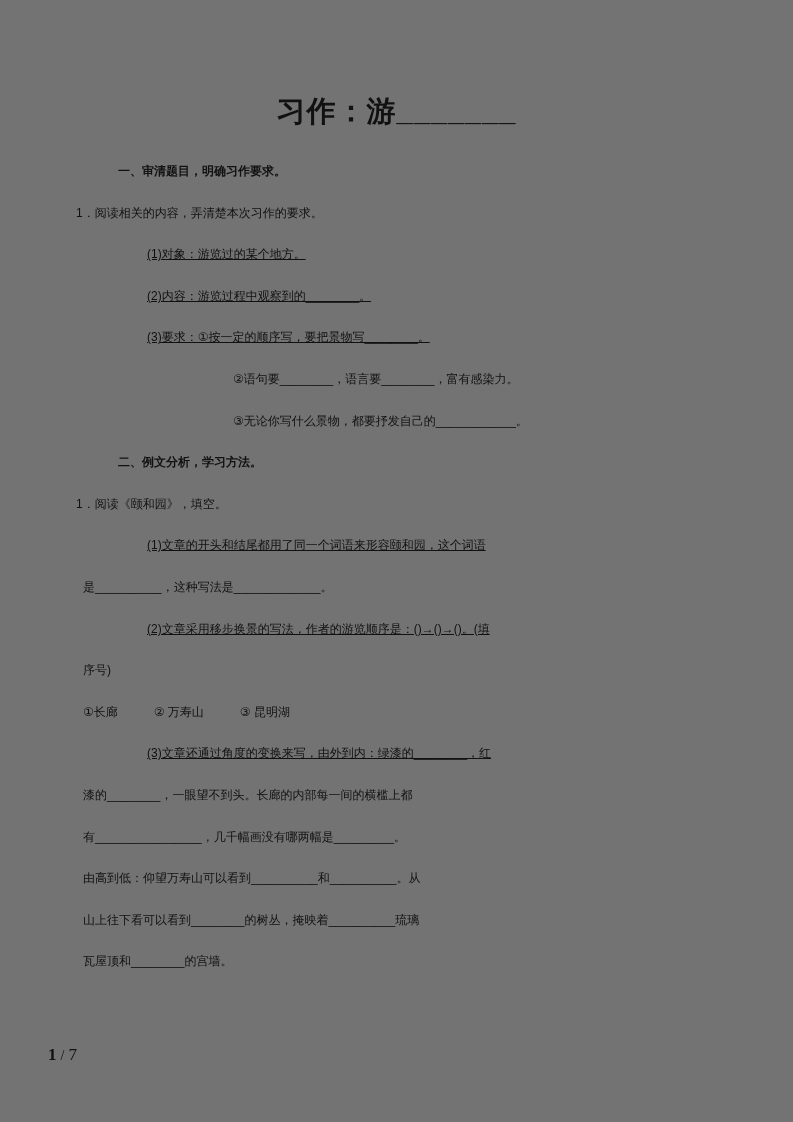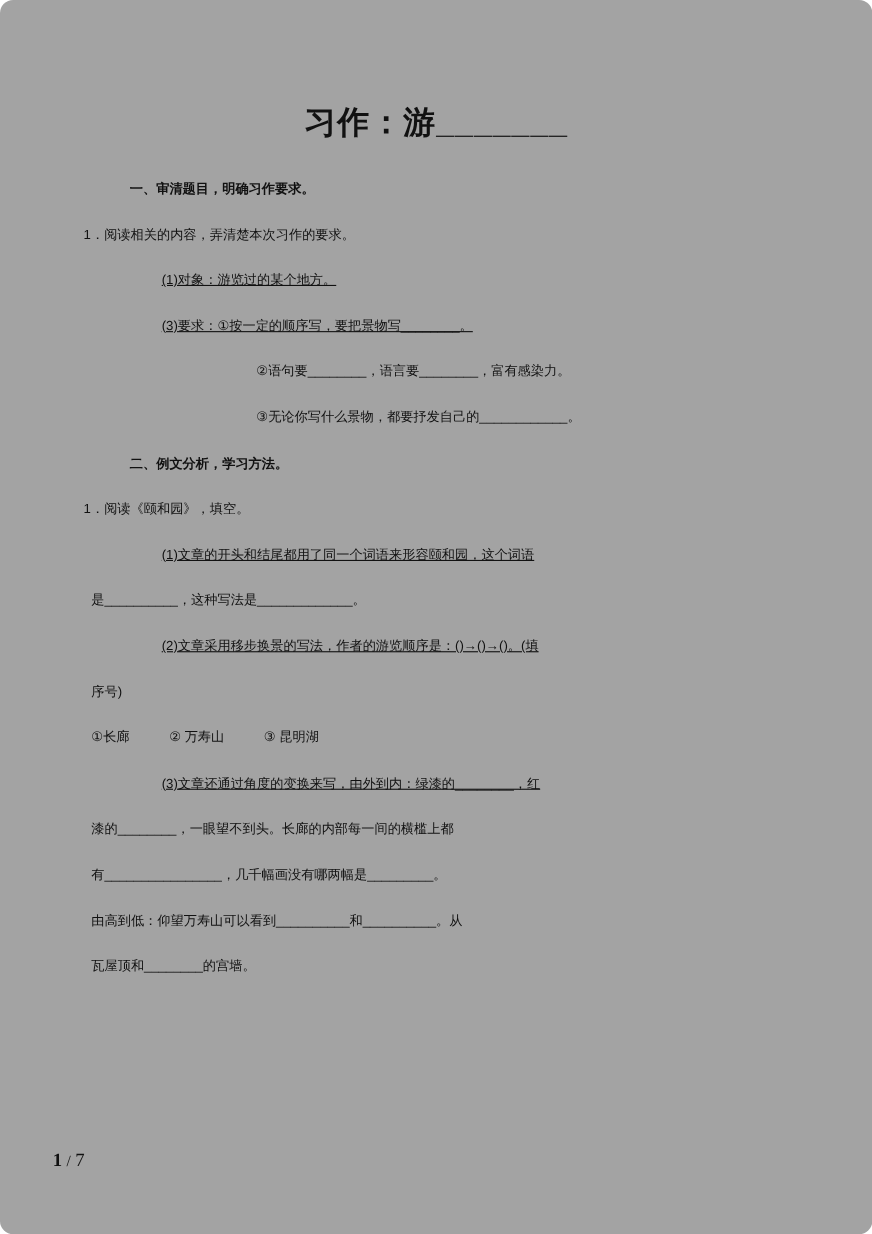--- a/index.html
+++ b/index.html
@@ -4,25 +4,24 @@
 <style>
   html, body {
     margin: 0;
     padding: 0;
     background: #ffffff;
   }
   .page {
     position: relative;
     width: 793px;
     height: 1122px;
-    background: #a3a3a3;
+    background: #737373;
     color: #111111;
     font-family: "Liberation Sans", "DejaVu Sans", sans-serif;
     overflow: hidden;
-    border-radius: 12px;
   }
   .title {
     position: absolute;
     top: 92px;
     left: 0;
     right: 0;
     text-align: center;
     font-size: 29px;
     font-weight: bold;
     letter-spacing: 1px;
@@ -66,34 +65,36 @@
 <body>
 
 <div class="page">
 
   <div class="title">习作：游_______</div>
 
   <div class="lines">
     <p class="ind0">一、审清题目，明确习作要求。</p>
     <p class="ind1">1．阅读相关的内容，弄清楚本次习作的要求。</p>
     <p class="ind2">(1)对象：游览过的某个地方。</p>
+    <p class="ind2">(2)内容：游览过程中观察到的________。</p>
     <p class="ind2">(3)要求：①按一定的顺序写，要把景物写________。</p>
     <p class="ind3">②语句要________，语言要________，富有感染力。</p>
     <p class="ind3">③无论你写什么景物，都要抒发自己的____________。</p>
     <p class="ind0">二、例文分析，学习方法。</p>
     <p class="ind1">1．阅读《颐和园》，填空。</p>
     <p class="ind2">(1)文章的开头和结尾都用了同一个词语来形容颐和园，这个词语</p>
     <p class="ind2c">是__________，这种写法是_____________。</p>
     <p class="ind2">(2)文章采用移步换景的写法，作者的游览顺序是：()→()→()。(填</p>
     <p class="ind2c">序号)</p>
     <p class="ind2c">①长廊　　　② 万寿山　　　③ 昆明湖</p>
     <p class="ind2">(3)文章还通过角度的变换来写，由外到内：绿漆的________，红</p>
     <p class="ind2c">漆的________，一眼望不到头。长廊的内部每一间的横槛上都</p>
     <p class="ind2c">有________________，几千幅画没有哪两幅是_________。</p>
     <p class="ind2c">由高到低：仰望万寿山可以看到__________和__________。从</p>
+    <p class="ind2c">山上往下看可以看到________的树丛，掩映着__________琉璃</p>
     <p class="ind2c">瓦屋顶和________的宫墙。</p>
   </div>
 
   <div class="footer">
     <span class="pg-cur">1</span><span class="pg-sep">/</span><span class="pg-tot">7</span>
   </div>
 
 </div>
 
 </body></html>

